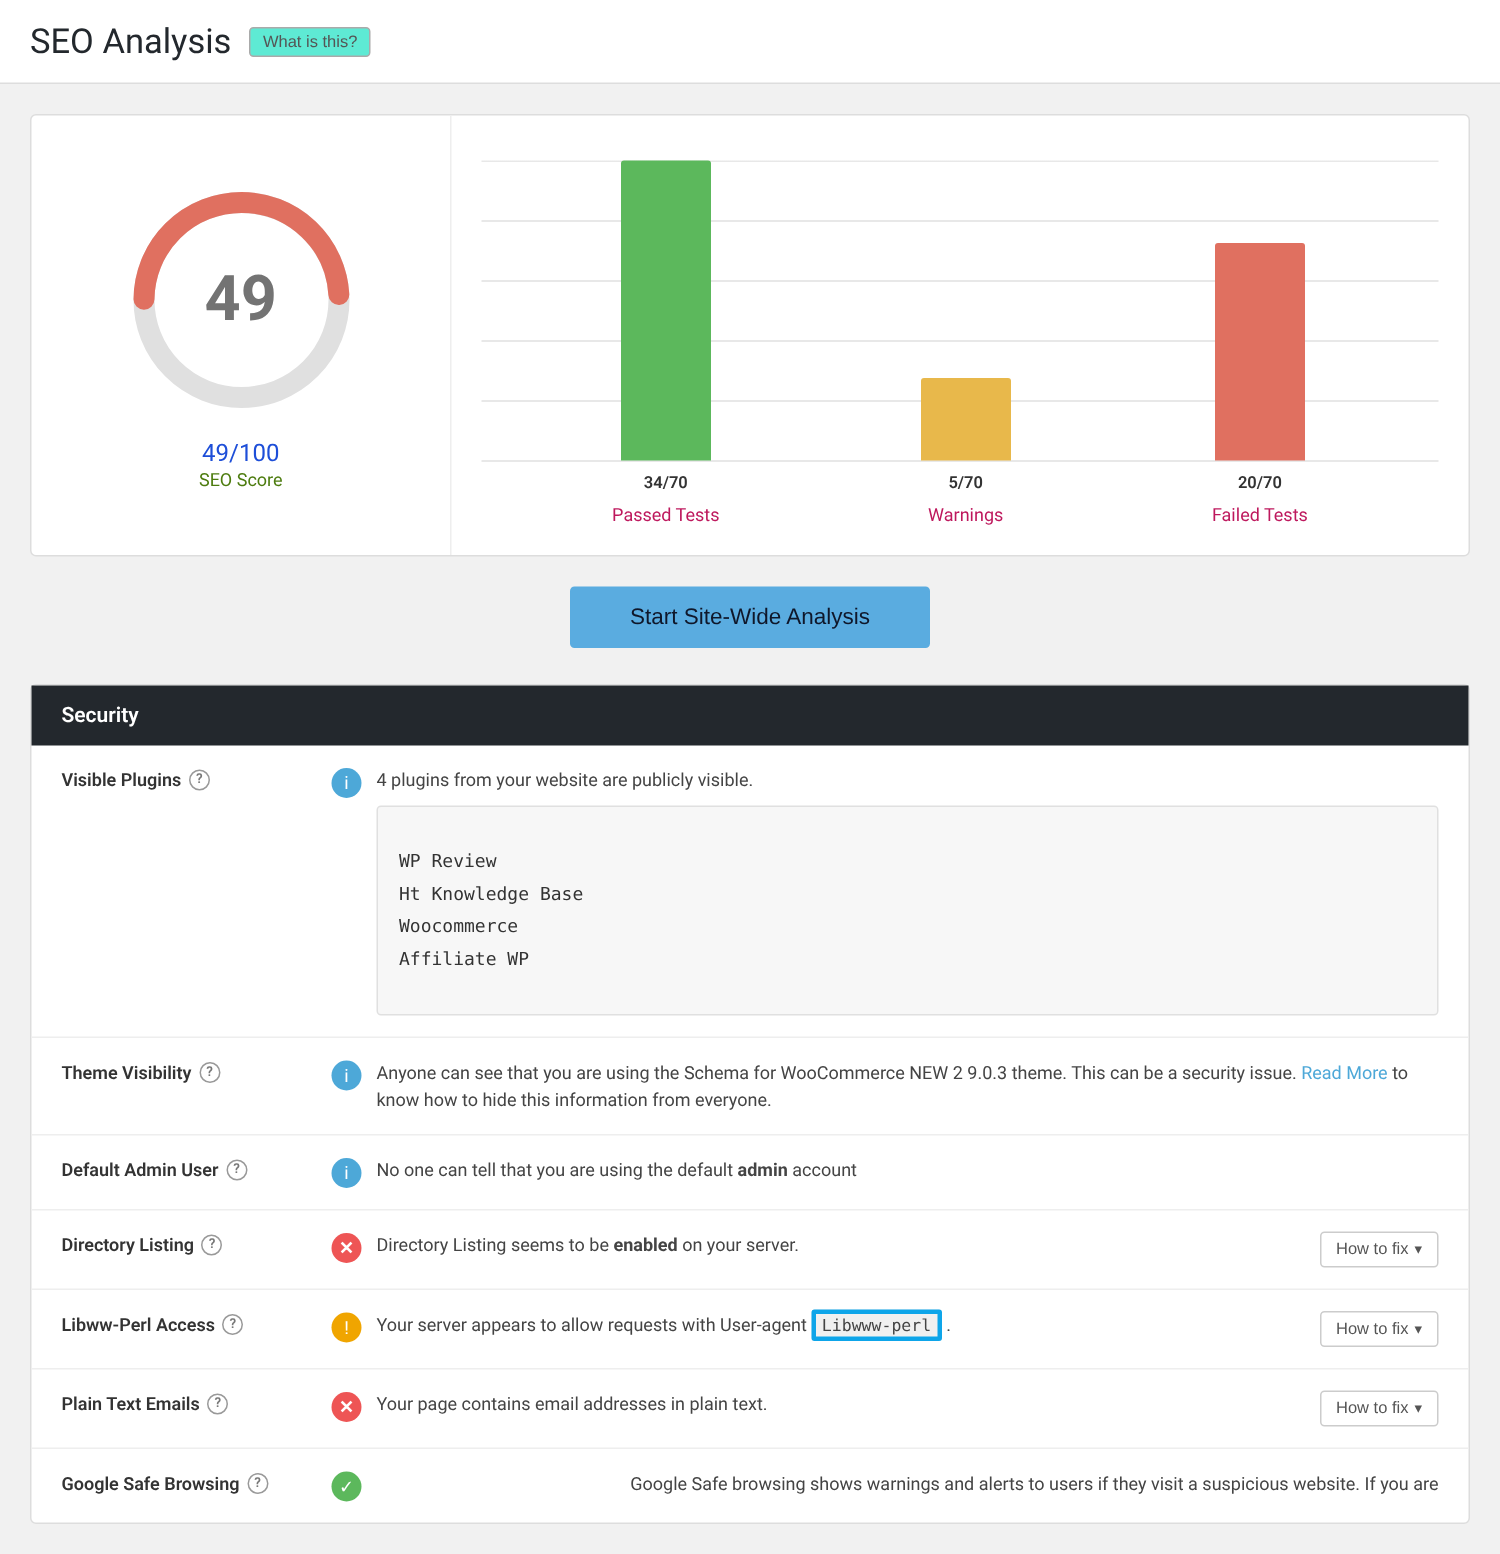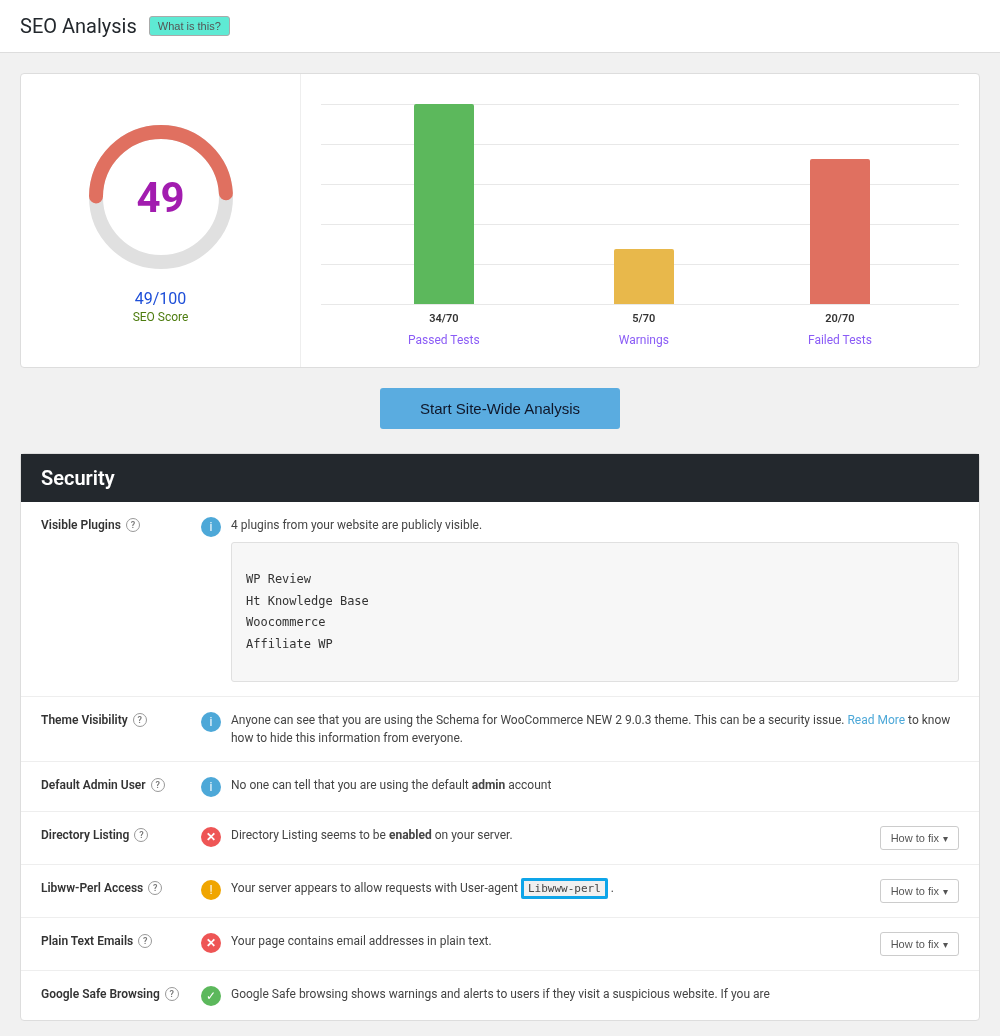--- a/index.html
+++ b/index.html
@@ -4,21 +4,21 @@
   <style>
     * { box-sizing: border-box; margin: 0; padding: 0; }
     body { font-family: -apple-system, BlinkMacSystemFont, "Segoe UI", Roboto, sans-serif; background: #f1f1f1; color: #333; font-size: 13px; }
 
     .page-header {
       display: flex; align-items: center; gap: 12px;
       padding: 14px 20px;
       background: #fff;
       border-bottom: 1px solid #ddd;
     }
-    .page-header h1 { font-size: 20px; font-weight: 400; color: #23282d; }
+    .page-header h1 { font-size: 23px; font-weight: 400; color: #23282d; }
     .what-is-this-btn {
       font-size: 11px; padding: 3px 8px; border: 1px solid #aaa;
       border-radius: 3px; background: #5eead4; color: #555; cursor: pointer;
     }
 
     .main-content { padding: 20px; }
 
     
     .score-section {
       display: flex; gap: 0;
@@ -34,21 +34,21 @@
       display: flex; flex-direction: column; align-items: center; justify-content: center;
       padding: 30px 20px;
       border-right: 1px solid #eee;
     }
 
     
     .donut-container { position: relative; width: 160px; height: 160px; margin-bottom: 12px; }
     .donut-container svg { width: 160px; height: 160px; }
     .donut-number {
       position: absolute; top: 50%; left: 50%; transform: translate(-50%, -50%);
-      font-size: 42px; font-weight: 700; color: #a21caf; text-align: right;
+      font-size: 42px; font-weight: 700; color: #737373; text-align: right;
     }
     .score-label { font-size: 16px; color: #1d4ed8; margin-bottom: 2px; text-align: center; }
     .score-sublabel { font-size: 12px; color: #4d7c0f; }
 
     
     .bar-chart-area {
       flex: 1;
       display: flex; align-items: flex-end; justify-content: space-around;
       padding: 30px 40px 20px;
       position: relative;
@@ -64,49 +64,50 @@
     }
     .bar-item {
       display: flex; flex-direction: column; align-items: center;
       gap: 8px; z-index: 1;
     }
     .bar {
       width: 60px;
       border-radius: 2px 2px 0 0;
     }
     .bar-label-value { font-size: 11px; font-weight: 600; color: #333; }
-    .bar-label-text { font-size: 12px; color: #8b5cf6; text-align: center; }
+    .bar-label-text { font-size: 12px; color: #be185d; text-align: center; }
 
     
     .analysis-btn-row {
       display: flex; justify-content: center; margin-bottom: 24px;
     }
     .analysis-btn {
       background: #5aace0; color: #0f172a; border: none;
       padding: 12px 40px; font-size: 15px; border-radius: 3px;
       cursor: pointer;
     }
 
     
     .security-section {
       background: #fff;
       border: 1px solid #ddd;
       border-radius: 4px;
     }
     .security-header {
       background: #23282d; color: #fff;
-      padding: 12px 20px; font-size: 20px; font-weight: 600;
+      padding: 12px 20px; font-size: 14px; font-weight: 600;
     }
 
     .security-row {
       display: flex; align-items: flex-start;
       padding: 14px 20px;
       border-bottom: 1px solid #eee;
-    }
-    .security-row:last-child { border-bottom: none; }
+      gap: 20px;
+    }
+    .security-row:last-child { border-bottom: none; text-align: right; }
     .row-label {
       flex: 0 0 160px; display: flex; align-items: center; gap: 5px;
       font-weight: 600; font-size: 12px; color: #333; padding-top: 2px;
     }
     .row-label .help-icon {
       width: 14px; height: 14px; border-radius: 50%; border: 1px solid #999;
       display: inline-flex; align-items: center; justify-content: center;
       font-size: 9px; color: #777; cursor: help; flex-shrink: 0;
     }
     .row-content { flex: 1; display: flex; align-items: flex-start; gap: 10px; }

